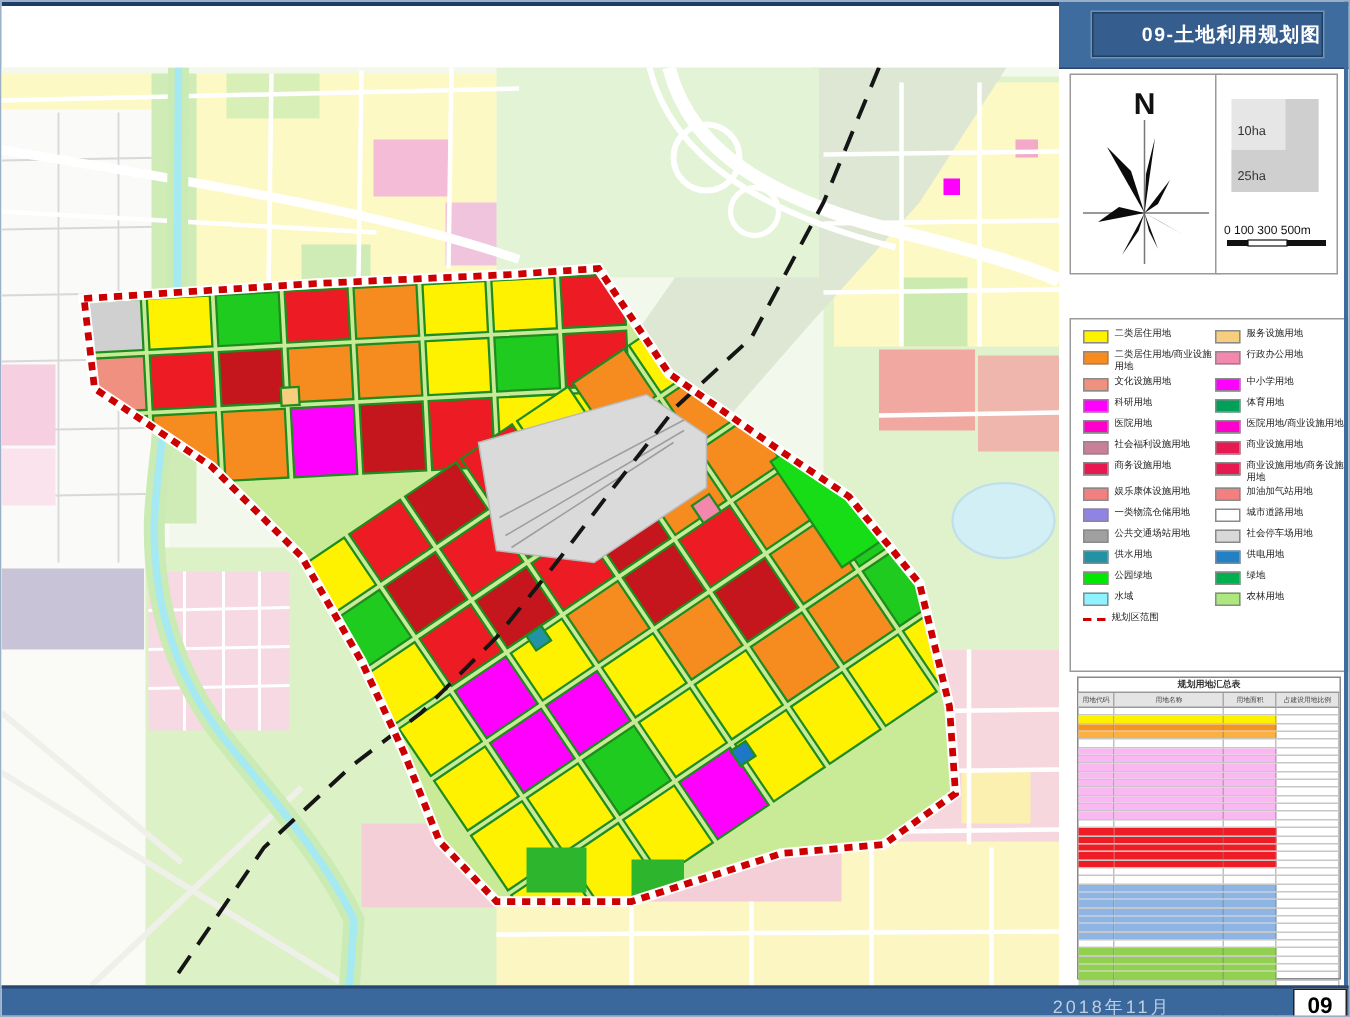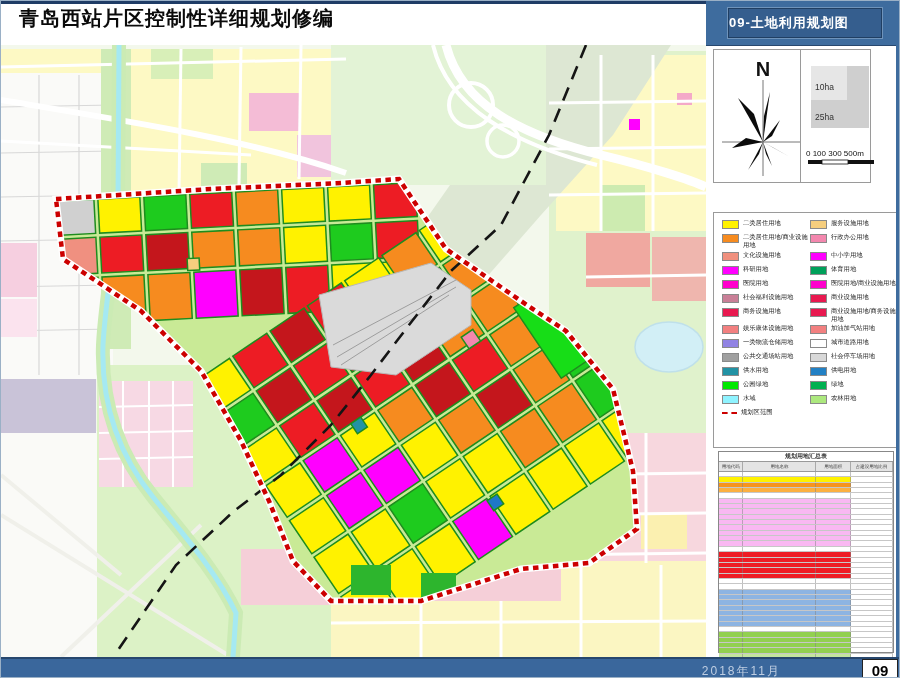--- a/index.html
+++ b/index.html
@@ -9,25 +9,25 @@
   .title-area{position:absolute;left:0;top:3px;width:705px;height:26px;background:#fff;}
   .title-area h1{margin:0;padding:1px 0 0 18px;font-size:20px;font-weight:bold;color:#0a0a0a;letter-spacing:1px;}
   .subtitle-bar{position:absolute;left:0;top:29px;width:705px;height:15px;background:#3E6C9E;border-top:1px solid #2a4f7c;}
   .subtitle-bar span{display:block;padding:2px 0 0 6px;color:#e9f1fa;font-size:8.5px;letter-spacing:1.5px;
         font-family:"DejaVu Sans Mono",monospace;white-space:nowrap;}
   .map-wrap{position:absolute;left:0;top:44px;width:705px;height:612px;background:#F3F8EC;}
   
   .right-panel{position:absolute;left:705px;top:0;width:195px;height:656px;background:#fff;}
   .sheet-title{position:absolute;left:0;top:0;width:195px;height:44px;background:#3E6C9E;border-bottom:1px solid #27476E;}
   .sheet-title .inner{position:absolute;left:22px;top:7px;width:152px;height:28px;background:#355E8E;
-        border:1px solid #203F63;outline:1px solid #6f93ba;display:flex;align-items:center;justify-content:flex-start;}
+        border:1px solid #203F63;outline:1px solid #6f93ba;display:flex;align-items:center;justify-content:flex-end;}
   .sheet-title .inner span{color:#fff;font-size:13px;font-weight:bold;letter-spacing:1px;}
   .panel-box{position:absolute;background:#fff;border:1px solid #9a9a9a;box-sizing:border-box;}
   .compass-box{left:7px;top:48px;width:101px;height:134px;}
-  .scale-box{left:94px;top:48px;width:71px;height:134px;}
+  .scale-box{left:104px;top:48px;width:82px;height:134px;}
   .legend-header{left:7px;top:186px;width:186px;height:25px;display:flex;align-items:center;justify-content:center;}
   .legend-header span{font-size:13px;font-weight:bold;letter-spacing:6px;color:#111;}
   .legend-box{left:7px;top:211px;width:186px;height:236px;padding:6px 2px 2px 8px;}
   .lg-grid{display:grid;grid-template-columns:1fr 1fr;column-gap:2px;row-gap:2px;}
   .lg-item{display:flex;align-items:flex-start;min-height:12px;}
   .lg-swatch{flex:0 0 15px;height:7px;margin:1px 4px 0 0;border:0.5px solid #8a8a8a;}
   .lg-dash{flex:0 0 15px;height:0;margin:4px 4px 0 0;border-top:2px dashed #CC0000;}
   .lg-label{font-size:6.3px;line-height:1.25;color:#222;}
   
   .table-box{left:12px;top:450px;width:176px;height:202px;border:1px solid #888;}
@@ -43,23 +43,20 @@
   .page-num{position:absolute;right:3px;top:0;width:36px;height:22px;background:#fff;border:1.5px solid #222;
         box-sizing:border-box;display:flex;align-items:center;justify-content:center;font-size:15px;font-weight:bold;color:#000;}
   .rightline{position:absolute;right:0;top:0;width:3px;height:678px;background:#3E6C9E;}
 </style>
 </head>
 <body>
 
 <div class="page">
   <div class="topline"></div>
 
-  <div class="title-area">
-    <h1>青岛西站片区控制性详细规划修编</h1>
-  </div>
 
   <div class="map-wrap">
   <svg width="705" height="612" viewBox="0 0 705 612">
     <defs>
       <clipPath id="planClip">
         <polygon points="55,154 210,144 340,138 398,134 445,204 520,256 565,286 612,344 632,426 636,484 588,518 520,524 420,556 330,556 292,516 268,456 240,396 200,326 140,266 62,214"></polygon>
       </clipPath>
     </defs>
 
     <rect x="0" y="0" width="705" height="612" fill="#F3F8EC"></rect>

